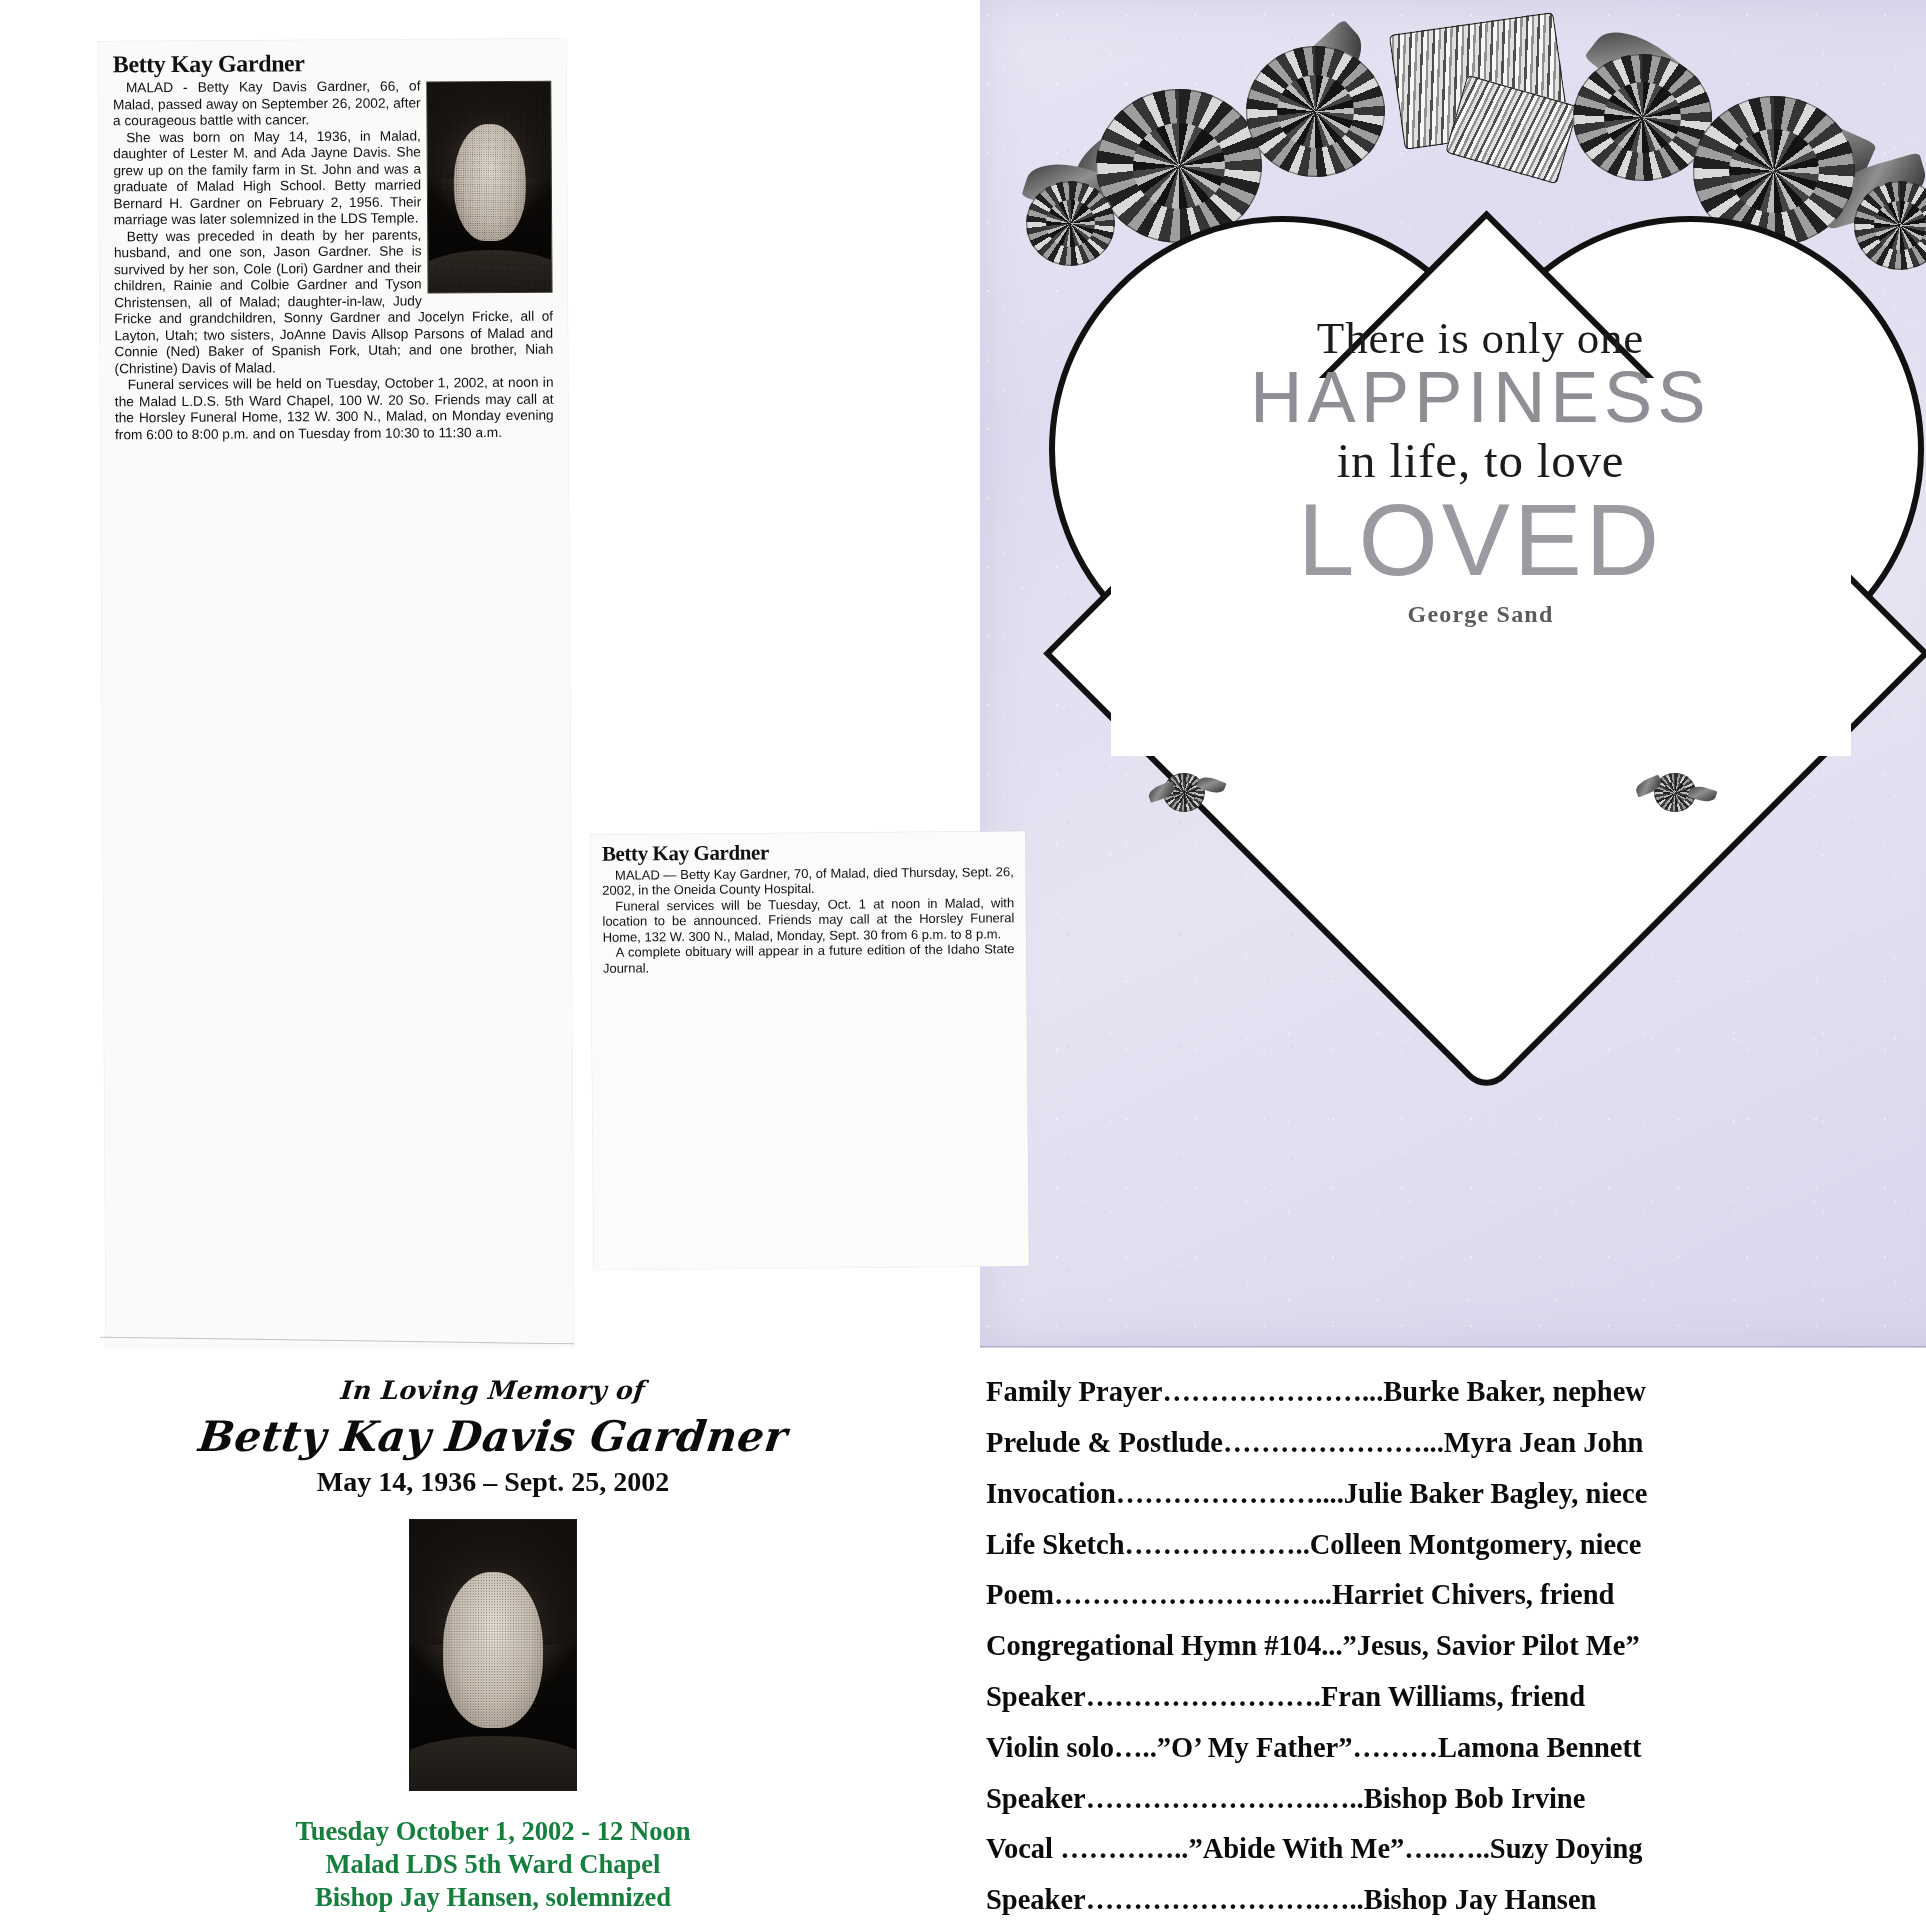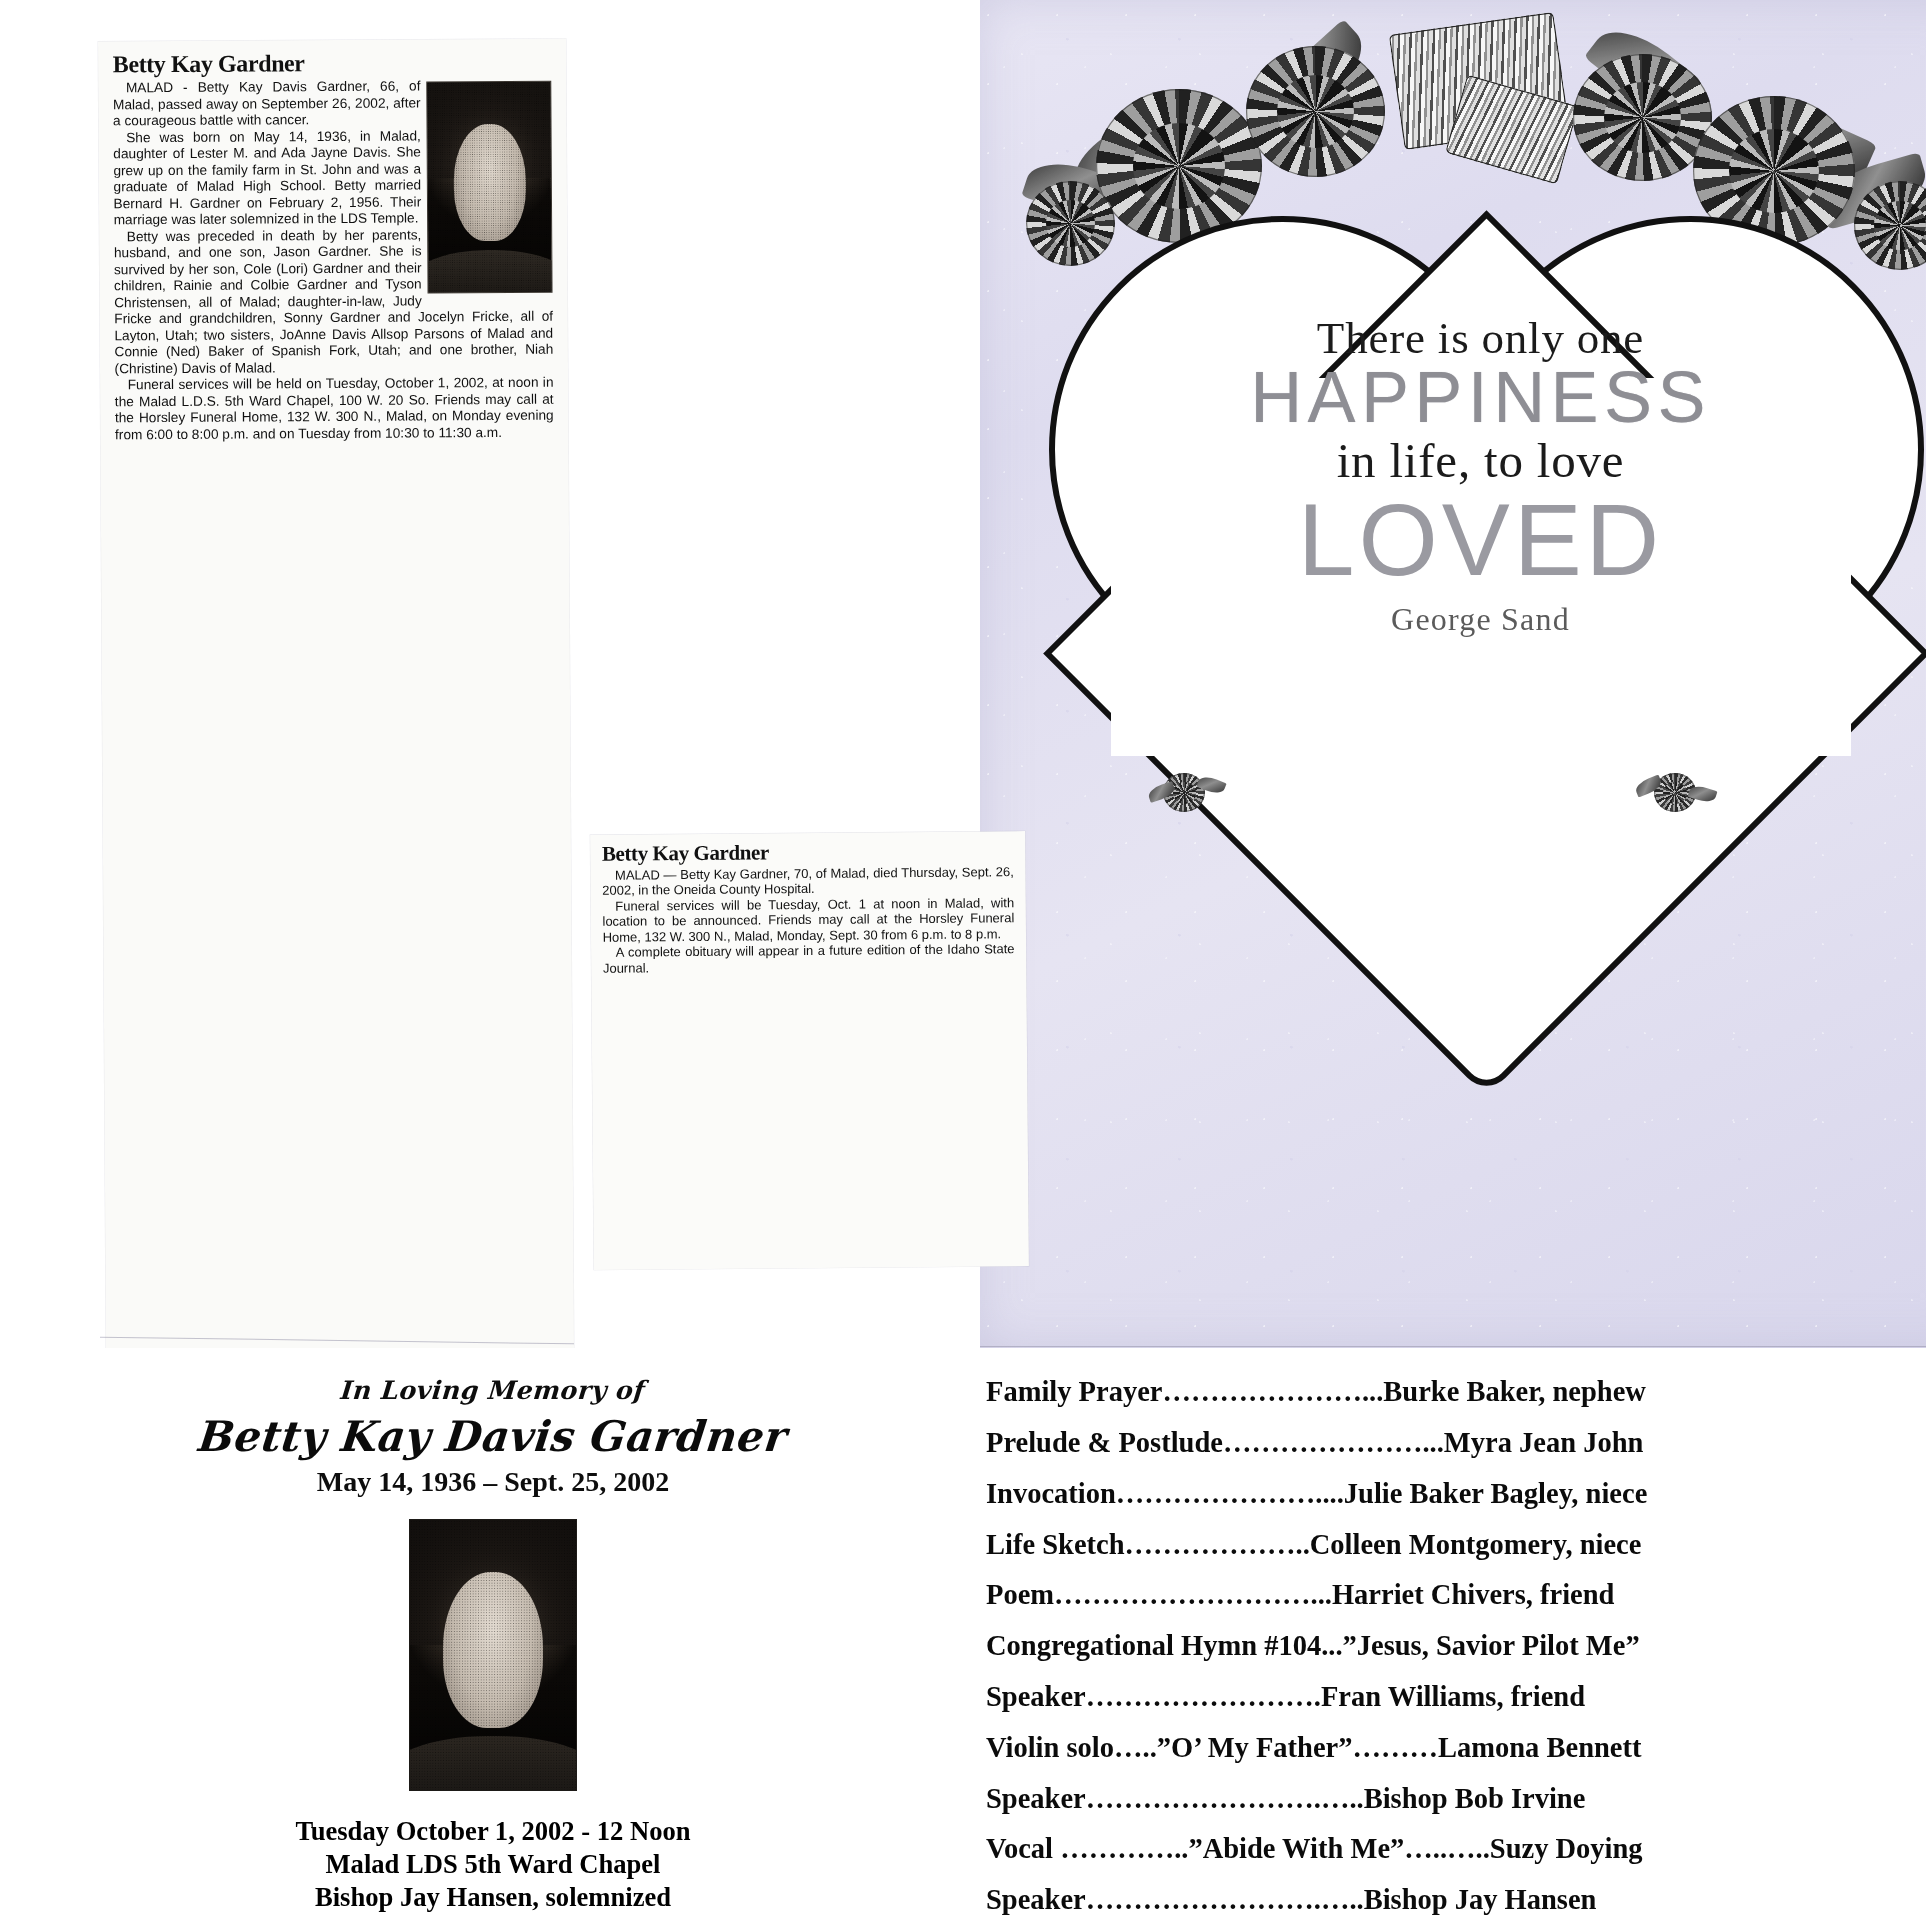--- a/index.html
+++ b/index.html
@@ -149,21 +149,21 @@
   .q-line3{
     font-family:"Liberation Serif", serif;
     font-size:49px;color:#1b1b1b;letter-spacing:0.8px;line-height:1.12;
   }
   .q-big2{
     font-family:"Liberation Sans", sans-serif;
     font-size:102px;color:#9a9aa1;letter-spacing:3.9px;line-height:1;font-weight:300;
   }
   .q-attrib{
     font-family:"Liberation Serif", serif;
-    font-size:32px;color:#5b5b5b;letter-spacing:1.2px;margin-top:10px;
+    font-size:24px;color:#5b5b5b;letter-spacing:1.2px;margin-top:10px;font-weight:bold;
   }
   .mini-rose{
     position:absolute;width:77px;height:45px;z-index:7;
   }
 
   
   #program{
     position:absolute;left:0;top:1348px;width:1975px;height:1209px;
     background:#ffffff;
   }
@@ -209,21 +209,21 @@
     position:absolute;left:20%;top:19%;width:60%;height:58%;border-radius:48% 48% 44% 44%;
     background:radial-gradient(ellipse at 50% 36%, #e2dad0 0%, #c5bbaf 55%, #8b8177 100%);
   }
   #prog-portrait .shoulder{
     position:absolute;left:-16%;bottom:-12%;width:132%;height:32%;
     background:linear-gradient(180deg,#2b2620 0%,#131110 100%);border-radius:48% 48% 0 0;
   }
 
   .svc-line{
     font-family:"Liberation Serif", serif;font-weight:bold;
-    font-size:26.6px;color:#000000;line-height:1.24;
+    font-size:26.6px;color:#15803d;line-height:1.24;
   }
 
   .prog-item{
     font-family:"Liberation Serif", serif;font-weight:bold;
     font-size:28.5px;color:#0b0b0b;line-height:1.08;
     margin-bottom:20px;white-space:nowrap;
   }
 
   
   .scan-edge{

